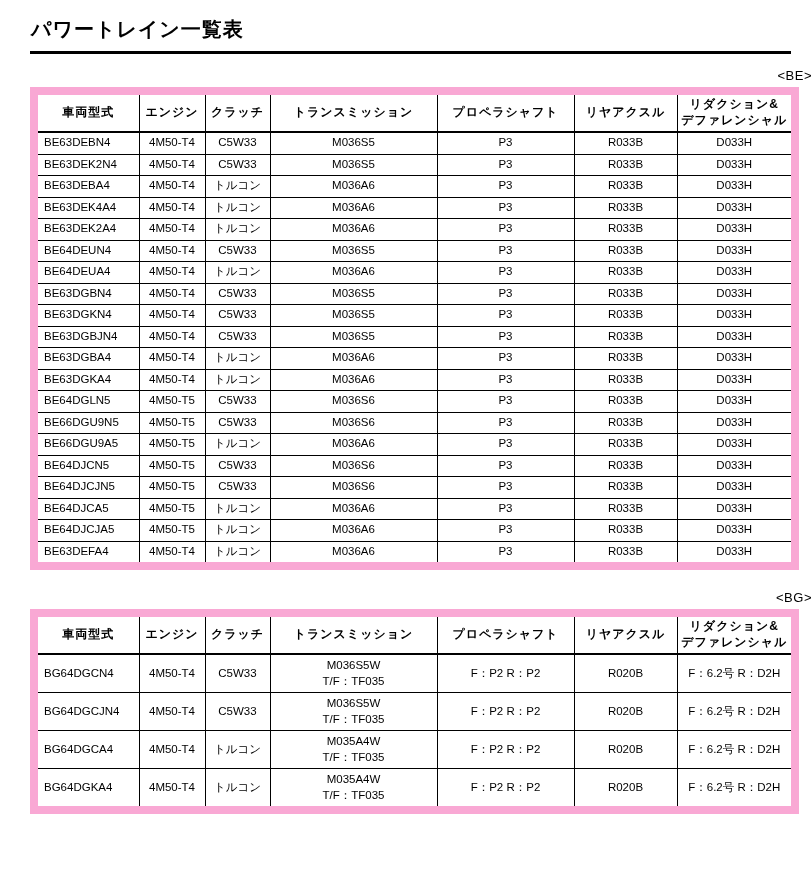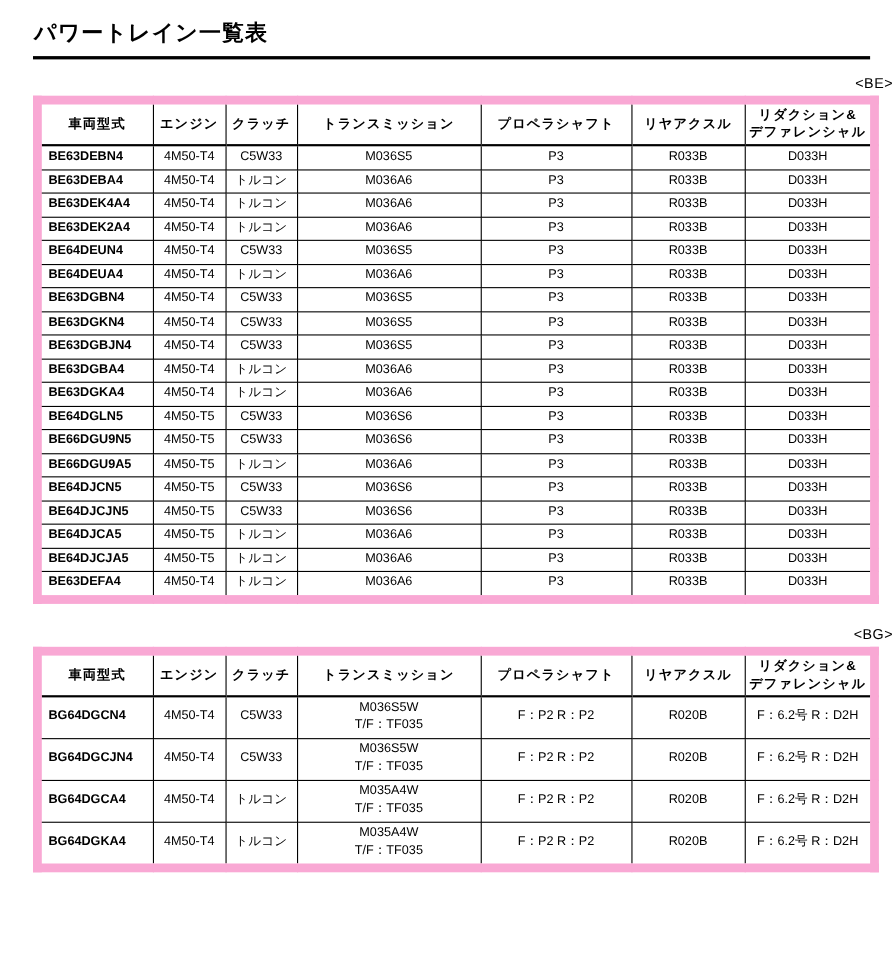--- a/index.html
+++ b/index.html
@@ -70,21 +70,20 @@
     white-space: pre-line;
     line-height: 1.35;
     padding: 1px 3px;
     overflow: hidden;
   }
   table.pt-table.be td { height: 18.5px; }
   table.pt-table.bg td { height: 35px; }
   table.pt-table td.col-model {
     text-align: left;
     padding-left: 6px;
-    font-weight: bold;
   }
 </style>
 </head>
 <body>
 
 <div class="page">
   <h1 class="doc-title">パワートレイン一覧表</h1>
   <div class="title-rule"></div>
   <div id="sections-host">
       <div class="section">
@@ -115,20 +114,29 @@
             <tr>
               <td class="col-model">BE63DEBN4</td>
               <td class="">4M50-T4</td>
               <td class="">C5W33</td>
               <td class="">M036S5</td>
               <td class="">P3</td>
               <td class="">R033B</td>
               <td class="">D033H</td>
             </tr>
             <tr>
+              <td class="col-model">BE63DEK2N4</td>
+              <td class="">4M50-T4</td>
+              <td class="">C5W33</td>
+              <td class="">M036S5</td>
+              <td class="">P3</td>
+              <td class="">R033B</td>
+              <td class="">D033H</td>
+            </tr>
+            <tr>
               <td class="col-model">BE63DEBA4</td>
               <td class="">4M50-T4</td>
               <td class="">トルコン</td>
               <td class="">M036A6</td>
               <td class="">P3</td>
               <td class="">R033B</td>
               <td class="">D033H</td>
             </tr>
             <tr>
               <td class="col-model">BE63DEK4A4</td>

